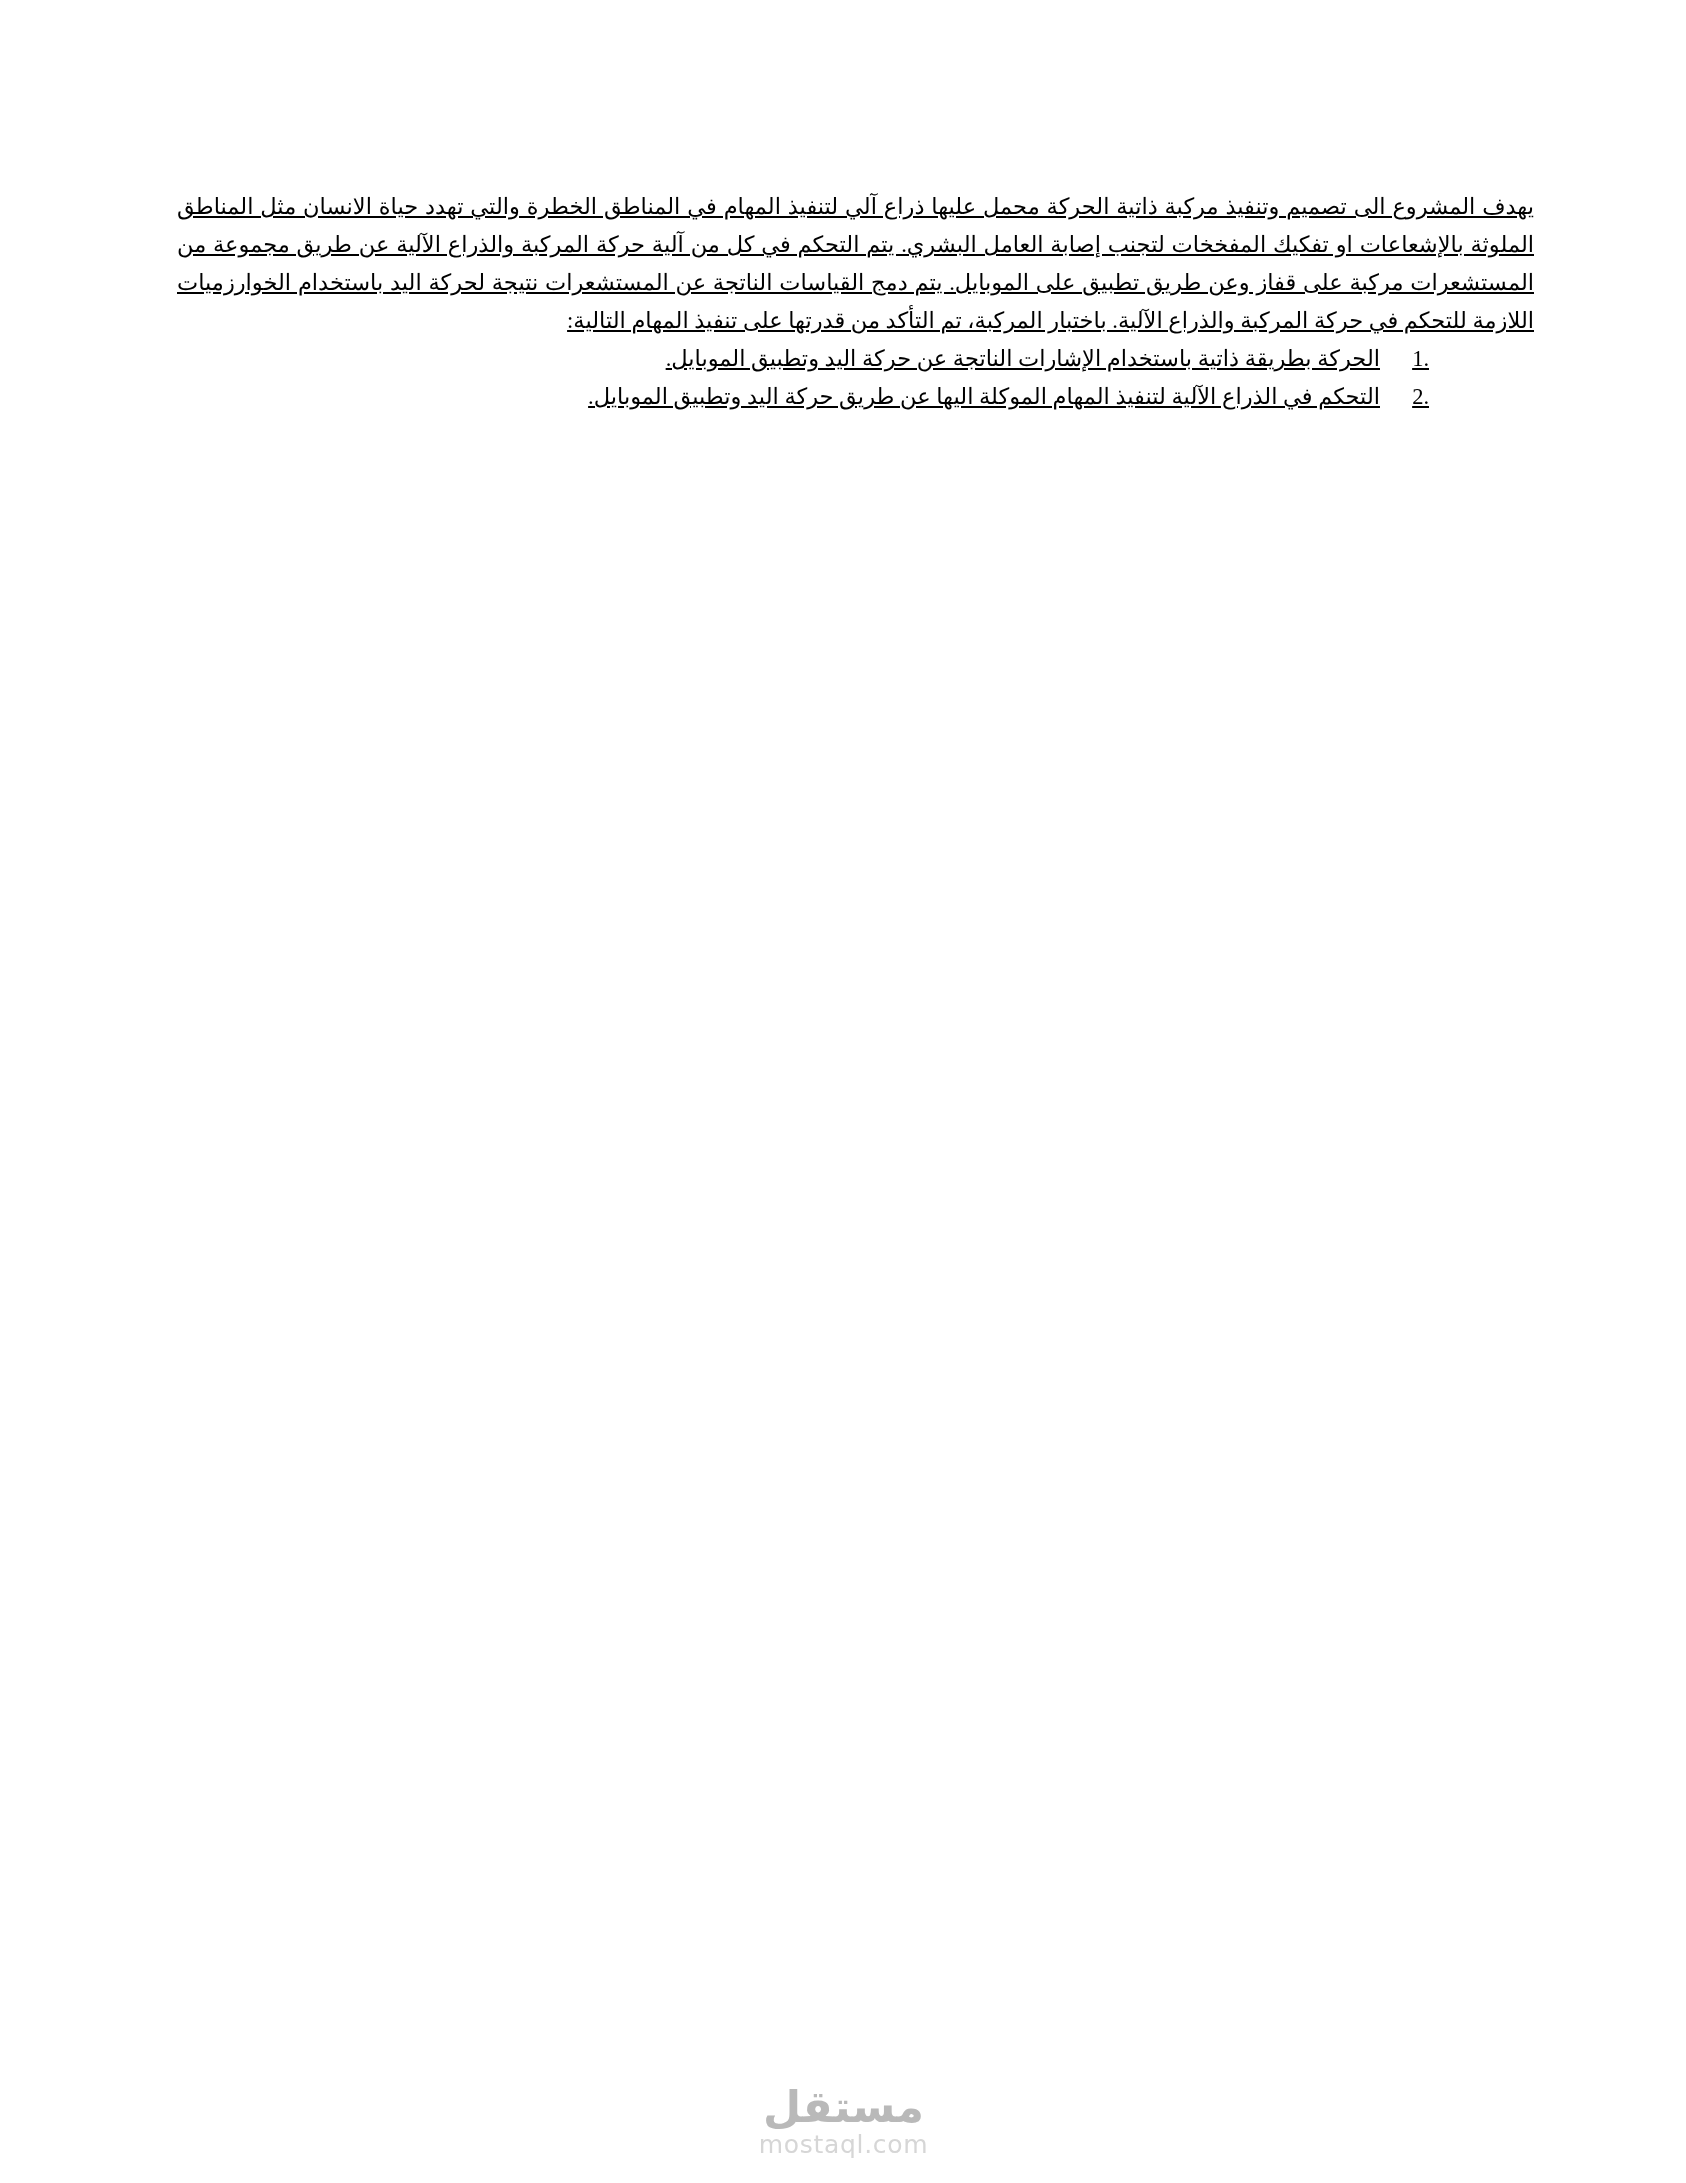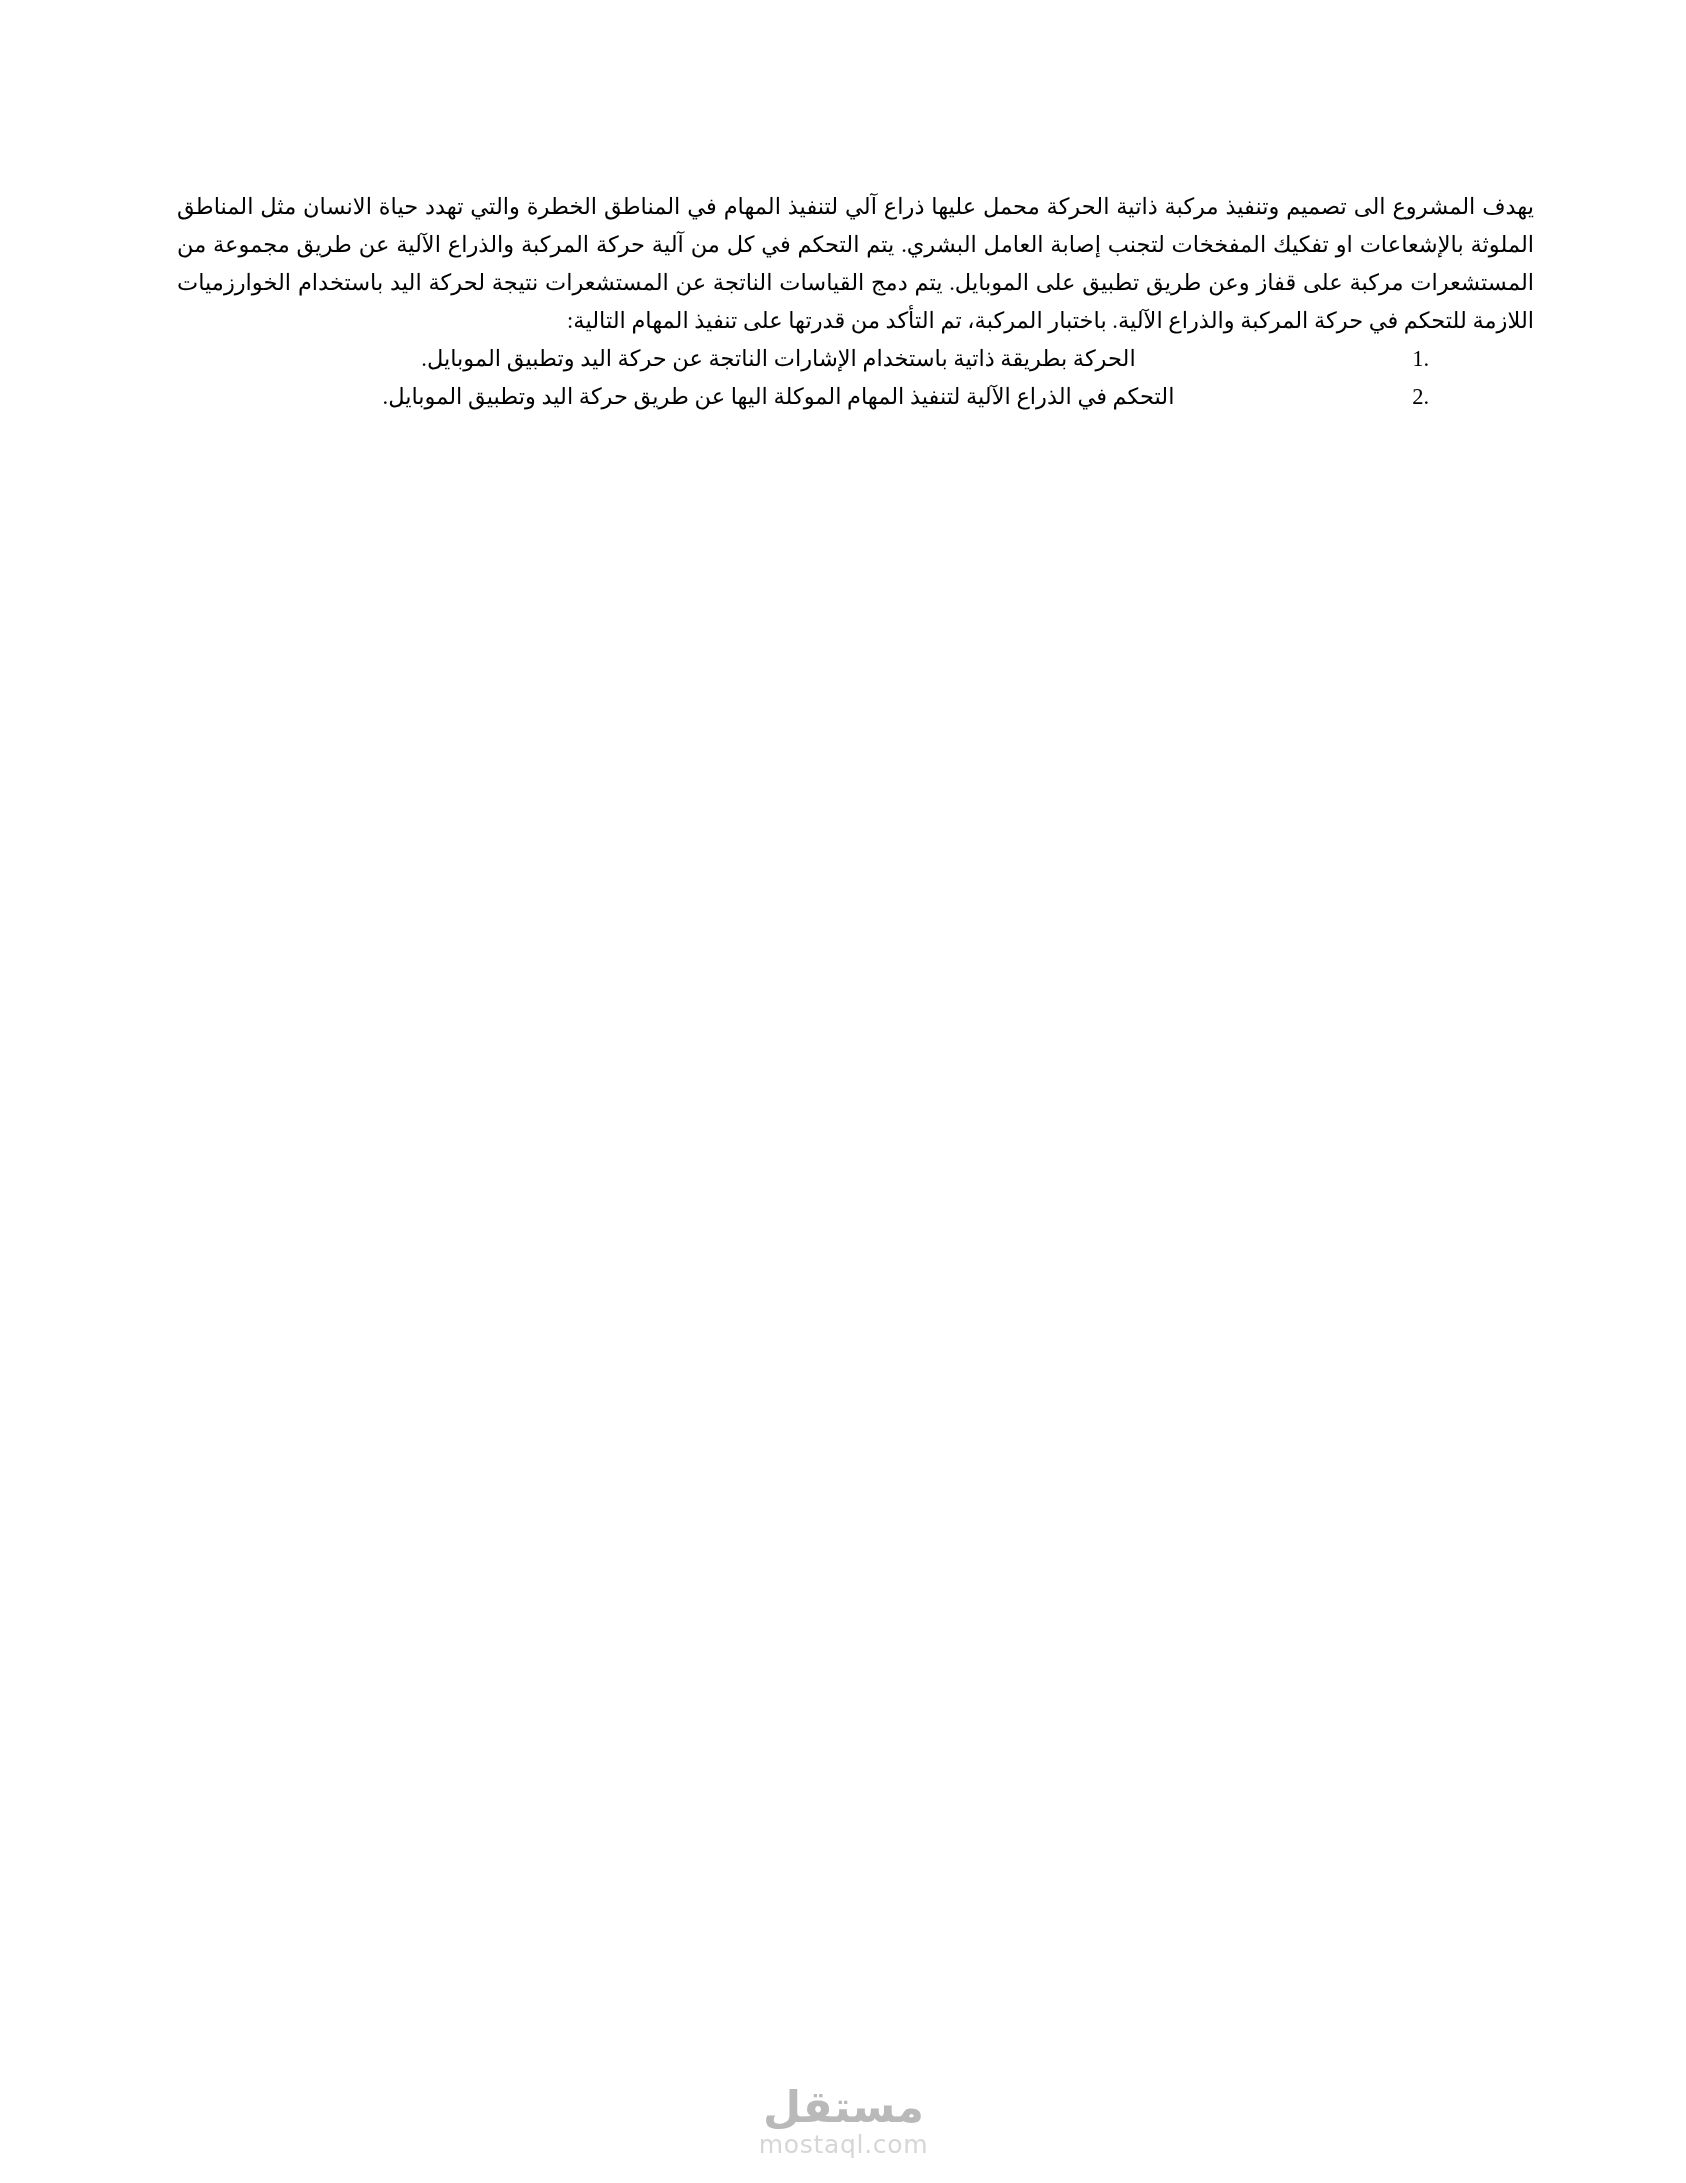--- a/index.html
+++ b/index.html
@@ -22,20 +22,21 @@
     position: absolute;
     top: 188px;
     right: 153px;
     left: 177px;
     direction: rtl;
     color: #000000;
     font-family: "Liberation Serif", "DejaVu Serif", serif;
     font-size: 22.5px;
     line-height: 38px;
     text-align: justify;
+    text-decoration: underline;
   }
   .paragraph {
     margin: 0;
   }
   .task-list {
     margin: 0;
     padding: 0;
     list-style: none;
   }
   .list-item {
@@ -46,21 +47,21 @@
     text-align: right;
   }
   .list-num {
     direction: ltr;
     unicode-bidi: isolate;
     min-width: 49px;
     flex: 0 0 auto;
   }
   .list-text {
     flex: 1 1 auto;
-    text-align: center;
+    text-align: right;
   }
   .watermark {
     position: absolute;
     top: 2034px;
     left: 0;
     right: 0;
     text-align: center;
     user-select: none;
     margin-top: 48px;
   }

